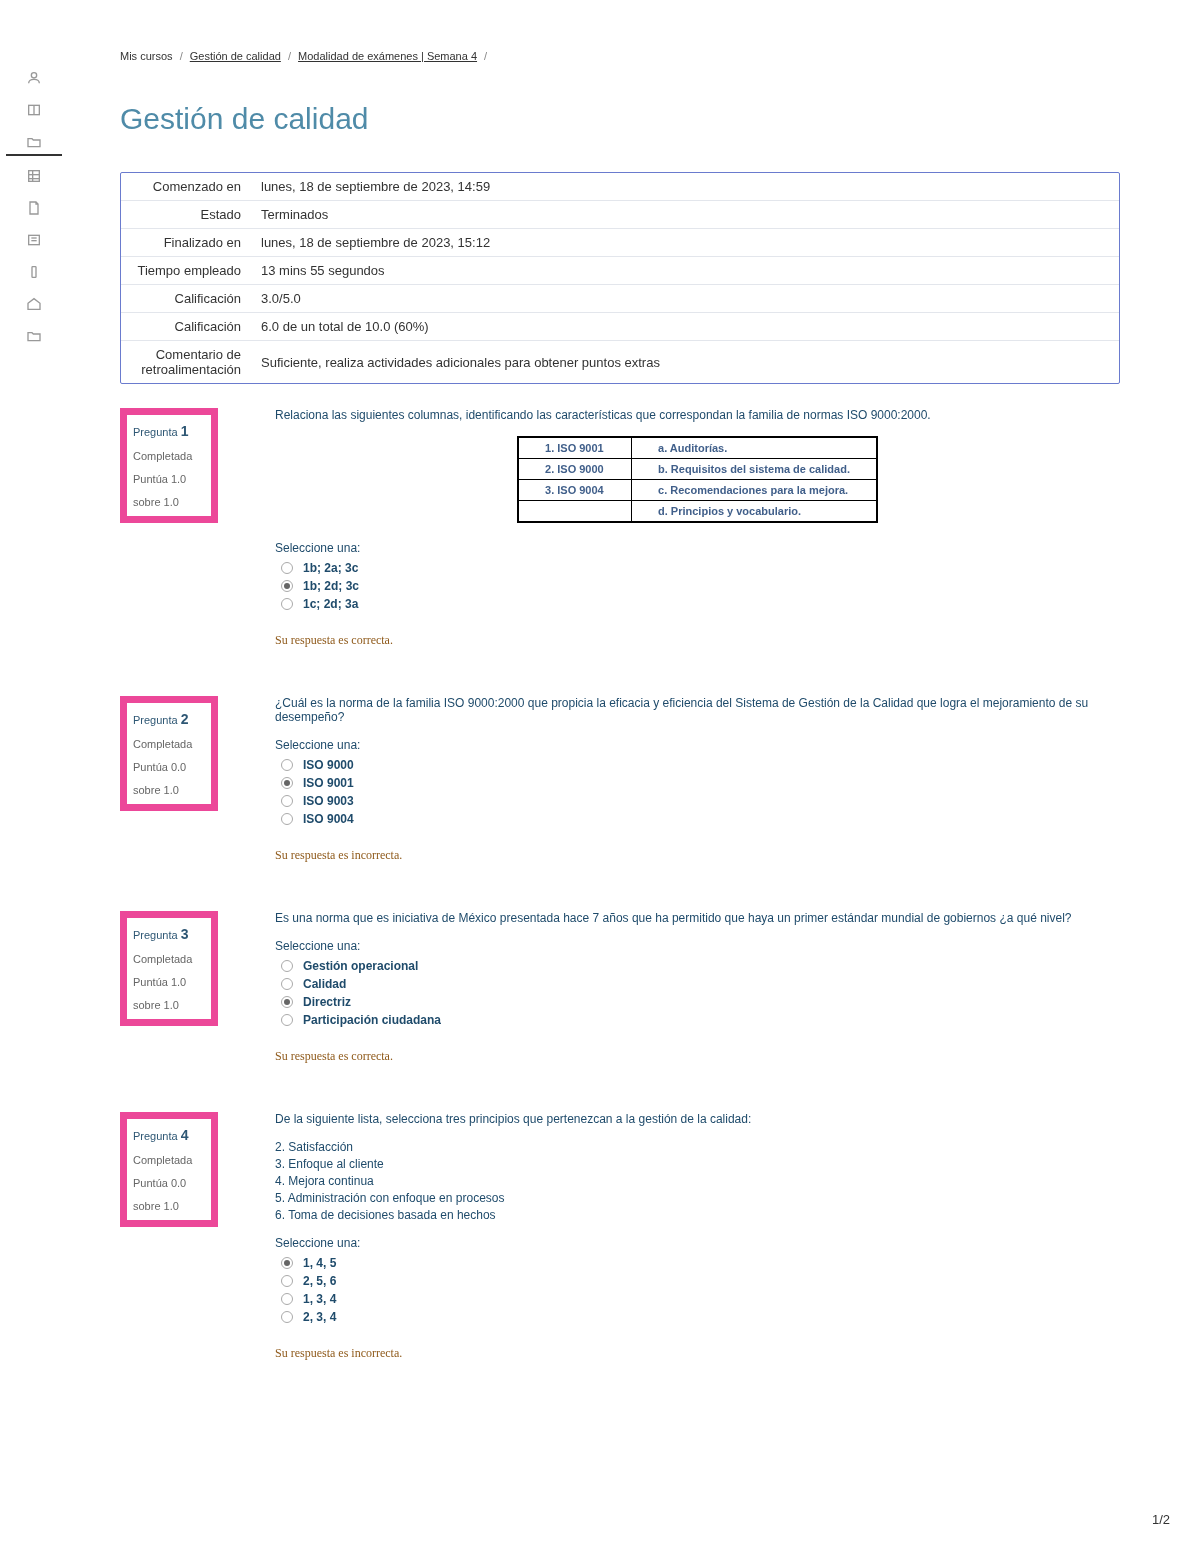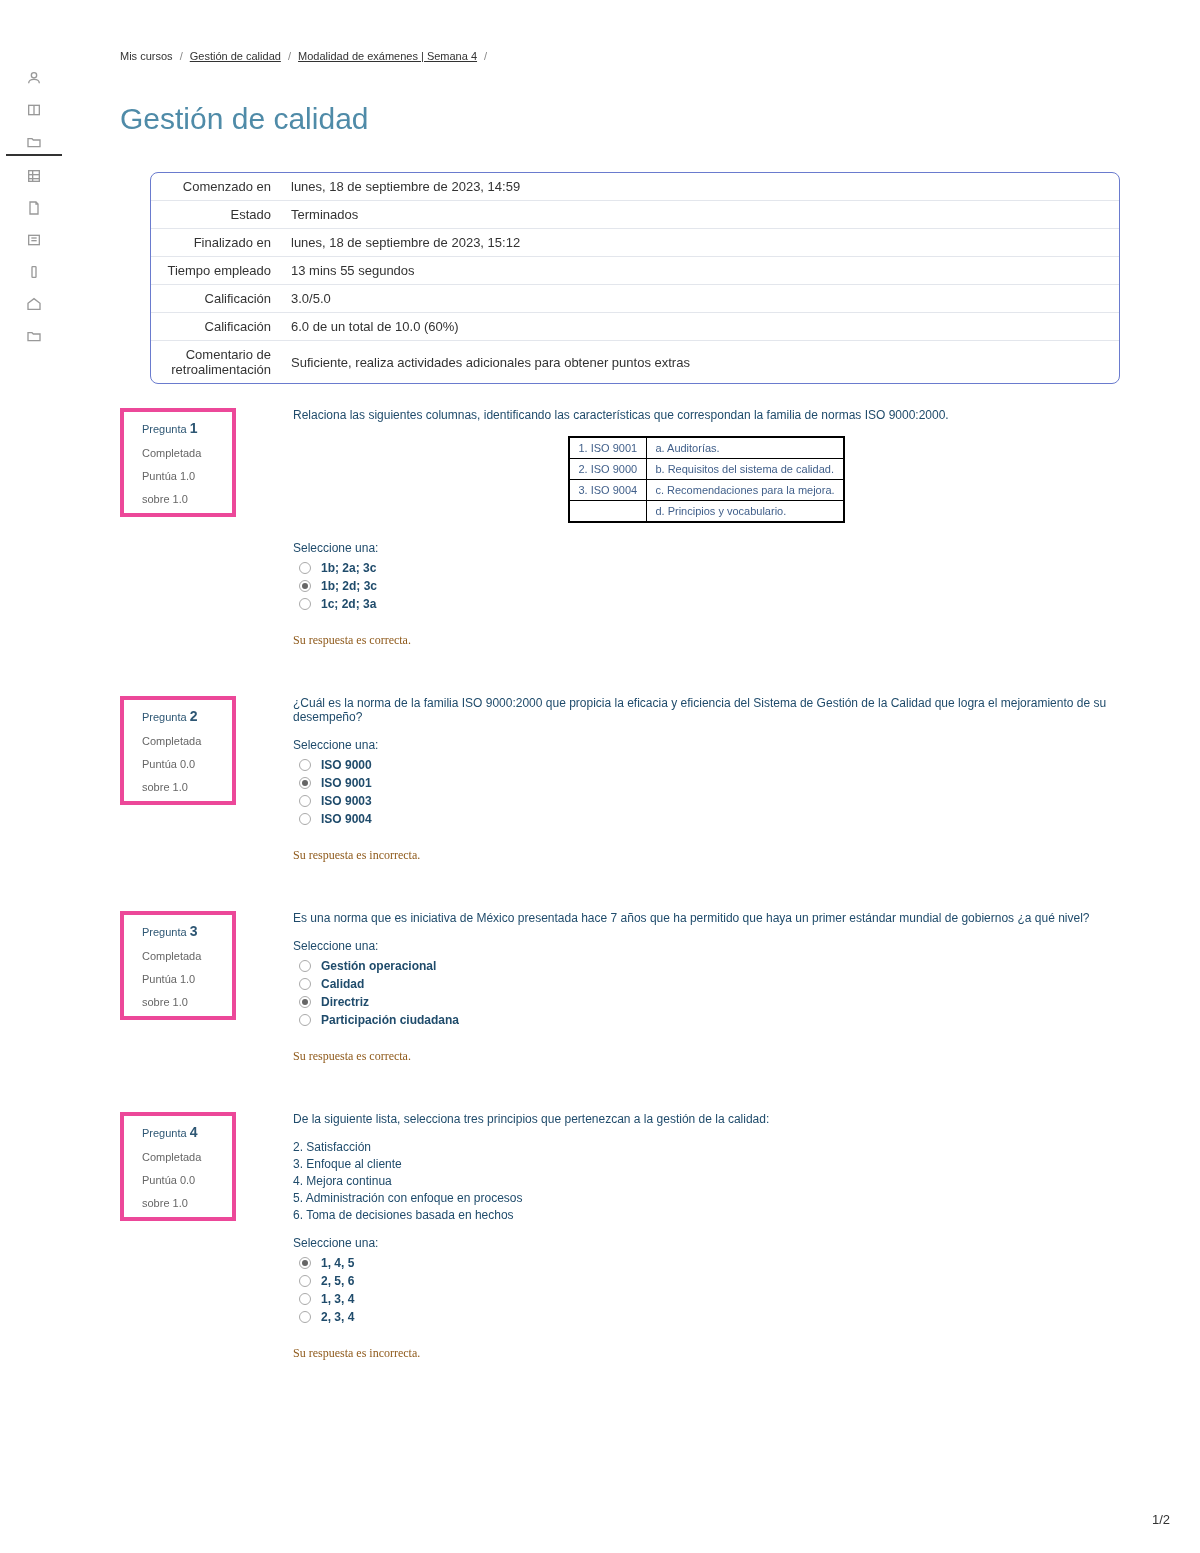--- a/index.html
+++ b/index.html
@@ -14,34 +14,34 @@
   body{margin:0;font-family:Arial,Helvetica,sans-serif;background:#fff;font-size:13px;color:#333;}
   .sidebar{position:fixed;top:60px;left:0;width:68px;padding-top:6px;}
   .sidebar .navitem{height:24px;display:flex;align-items:center;justify-content:center;color:#999;margin-bottom:8px;}
   .sidebar .navitem svg{width:16px;height:16px;}
   .sidebar .navitem.active{border-bottom:2px solid #333;width:56px;margin:0 auto 8px;}
   .wrap{margin:50px 80px 40px 120px;}
   .breadcrumb{font-size:11px;color:#333;margin-bottom:40px;}
   .breadcrumb span.sep{color:#888;margin:0 4px;}
   .breadcrumb .link{text-decoration:underline;}
   h1.title{color:var(--header-blue);font-weight:400;font-size:30px;margin:0 0 36px;}
-  .summary{border:1px solid #6a7bce;border-radius:8px;margin-bottom:24px;margin-left:30px;}
+  .summary{border:1px solid #6a7bce;border-radius:2px;margin-bottom:24px;}
   .summary table{width:100%;border-collapse:collapse;font-size:13px;}
   .summary td{padding:6px 10px;border-top:1px solid #e3e6ec;vertical-align:middle;color:#333;}
   .summary tr:first-child td{border-top:none;}
   .summary td.label{width:110px;text-align:right;color:#333;}
   .questions .qrow{display:flex;align-items:flex-start;margin-bottom:48px;}
-  .qrow .info{width:72px;border:4px solid #ec4899;padding:8px 18px;margin-right:16px;font-size:11px;color:#2e5774;}
+  .qrow .info{width:72px;border:7px solid #ec4899;padding:8px 6px;margin-right:16px;font-size:11px;color:#2e5774;}
   .qrow .info .qnum{display:block;}
   .qrow .info .qnum b{font-size:14px;}
   .qrow .info .small{display:block;color:#666;margin-top:11px;}
   .qcontent{flex:1;font-size:12px;margin-left:41px;}
   .qtext{font-size:12px;color:var(--blue-dark);margin-bottom:14px;}
   .matchtable{border:2px solid #000;border-collapse:collapse;margin:0 auto 18px;font-size:11px;}
-  .matchtable td{border:1px solid #000;padding:4px 8px;color:var(--match-blue);min-width:60px;}
+  .matchtable td{border:1px solid #000;padding:4px 26px;color:var(--match-blue);min-width:60px;font-weight:bold;}
   .selectline{color:var(--blue-dark);font-size:12px;margin:14px 0 6px;}
   .opts{margin-left:6px;}
   .opt{display:flex;align-items:center;margin:4px 0;font-size:12px;color:var(--blue-dark);}
   .opt .radio{width:10px;height:10px;border:1px solid #aaa;border-radius:50%;margin-right:10px;display:inline-block;position:relative;}
   .opt.sel .radio:after{content:"";position:absolute;inset:2px;border-radius:50%;background:#666;}
   .opt .lbl{font-family:Verdana,Arial,sans-serif;font-weight:bold;}
   .feedback{color:var(--brown);font-size:12px;margin-top:22px;font-family:Liberation Serif, serif;}
   .listitems{color:var(--blue-dark);font-size:12px;margin-bottom:14px;}
   .listitems div{margin:3px 0;}
   .pagecounter{position:fixed;bottom:26px;right:30px;font-size:13px;color:#333;text-align:right;}

